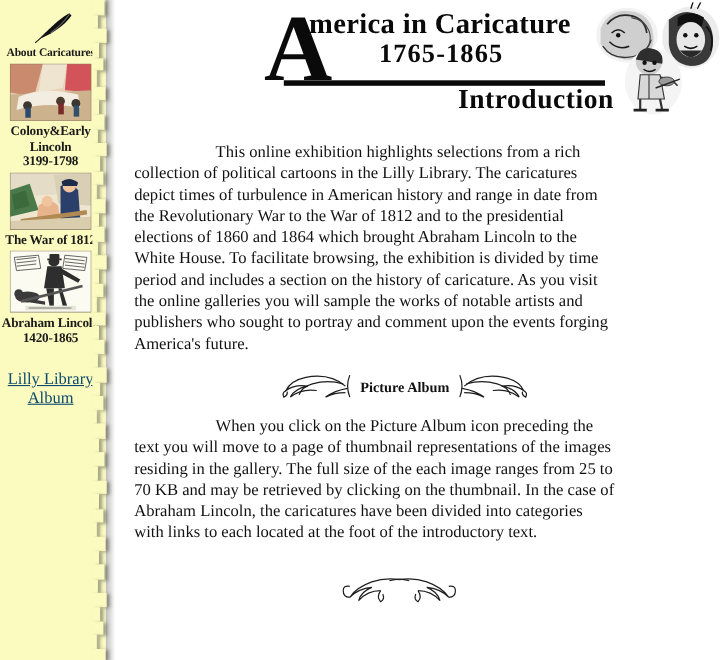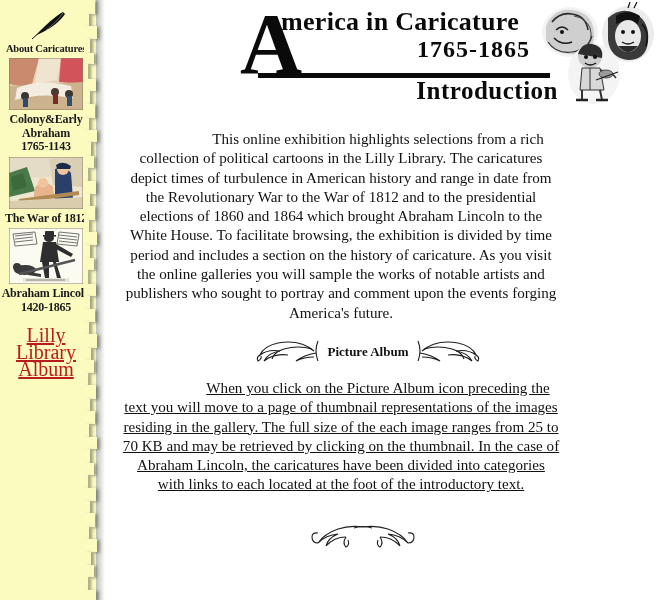--- a/index.html
+++ b/index.html
@@ -81,25 +81,25 @@
 
   #quill-icon {
     width: 66px;
     height: 30px;
     margin: 4px auto 0 auto;
     display: block;
   }
   .sb-home-link {
     display: block;
     font-family: "Liberation Serif", "DejaVu Serif", serif;
-    font-size: 20px;
+    font-size: 15px;
     line-height: 17px;
-    color: #b91c1c;
+    color: #0c4a6e;
     text-decoration: underline;
-    margin-top: 13px;
+    margin-top: 23px;
     cursor: pointer;
   }
 
   
   #main {
     position: absolute;
     left: 118px;
     top: 0;
     width: 538px;
     height: 600px;
@@ -140,21 +140,20 @@
     white-space: nowrap;
   }
   .title-line2 {
     font-family: "Liberation Serif", "DejaVu Serif", serif;
     font-weight: bold;
     font-size: 24px;
     line-height: 26px;
     color: #0a0a0a;
     letter-spacing: 1px;
     margin-left: 42px;
-    text-align: right;
   }
   #title-rule {
     position: absolute;
     left: 140px;
     top: 73px;
     width: 292px;
     height: 5px;
     background: #0a0a0a;
   }
   .title-line3 {
@@ -177,31 +176,31 @@
     width: 118px;
     height: 108px;
   }
 
   
   .copy {
     font-family: "Liberation Serif", "DejaVu Serif", serif;
     font-size: 15.1px;
     line-height: 19.3px;
     color: #111111;
-    text-align: center;
+    text-align: left;
     width: 438px;
     margin-left: 4px;
   }
   .copy p {
     margin: 0;
     text-indent: 74px;
   }
   #para-1 { margin-top: 12px; }
   #para-2 { margin-top: 0px; }
-  #para-3 { margin-top: 12px; text-decoration: underline; }
+  #para-3 { margin-top: 12px; }
 
   
   #album-banner {
     width: 228px;
     height: 32px;
     margin: 12px 0 0 136px;
     display: block;
   }
 
   
@@ -242,22 +241,22 @@
       <rect x="14" y="40" width="5" height="9" fill="#2c4a6e"></rect>
       <circle cx="46" cy="34" r="4" fill="#4a3a30"></circle>
       <rect x="44" y="36" width="5" height="10" fill="#7a2a28"></rect>
       <circle cx="60" cy="36" r="4" fill="#3b3630"></circle>
       <rect x="58" y="38" width="5" height="10" fill="#33506a"></rect>
       <path d="M0 0 L74 0 L74 52 L0 52 Z" fill="none" stroke="#8a7a62" stroke-width="1"></path>
     </svg>
 
     <div class="sb-caption big">
       <span>Colony&amp;Early</span><br>
-      <span>Abraham</span><br>
-      <span>1765-1143</span>
+      <span>Lincoln</span><br>
+      <span>3199-1798</span>
     </div>
 
     <svg class="sb-thumb" viewBox="0 0 74 52" preserveAspectRatio="none">
       <rect width="74" height="52" fill="#efe6d2"></rect>
       <path d="0" fill="none"></path>
       <path d="M0 0 L74 0 L74 18 L0 22 Z" fill="#e4dcc6"></path>
       <path d="M40 2 L74 0 L74 30 L44 28 Z" fill="#d8cfb4"></path>
       <path d="M0 16 L18 10 L26 34 L0 40 Z" fill="#4b7a4a"></path>
       <path d="M2 20 L14 16 L18 30 L4 34 Z" fill="#3d6a3c"></path>
       <path d="M26 30 Q36 22 44 30 L46 46 L24 46 Z" fill="#e8b48c"></path>

